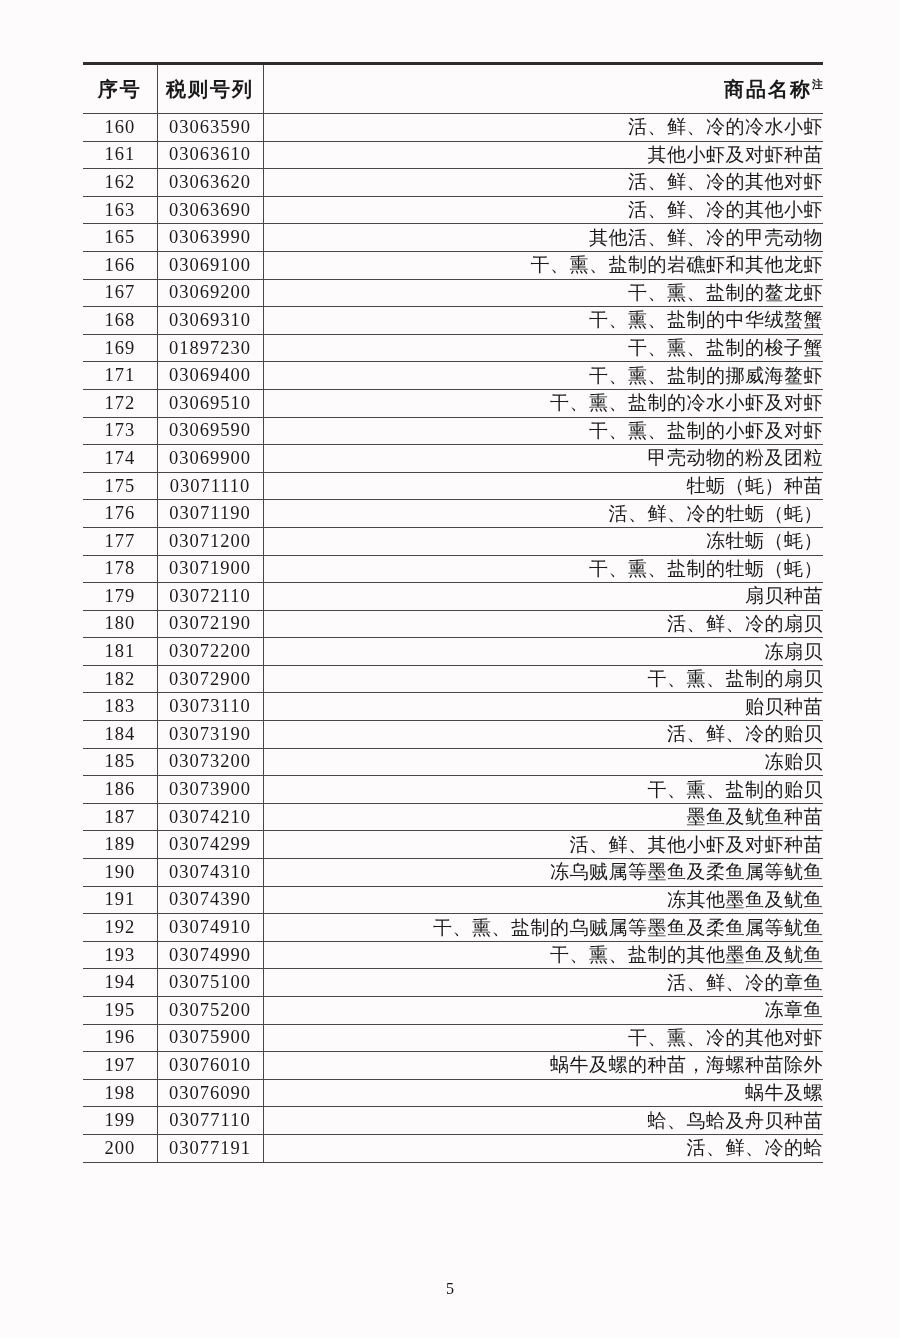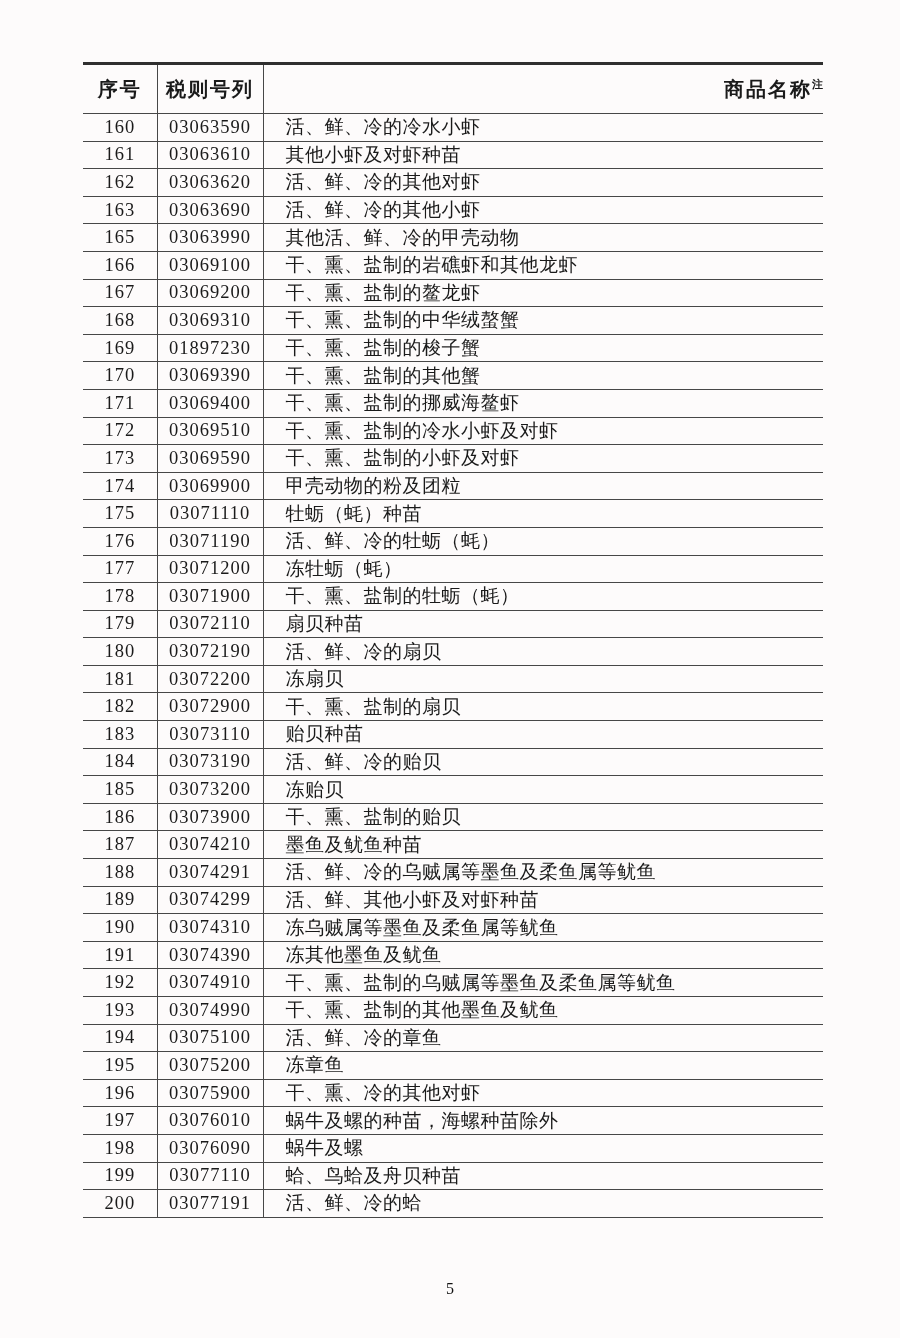--- a/index.html
+++ b/index.html
@@ -62,21 +62,21 @@
   tbody td {
     height: 26.6px;
     font-size: 19px;
   }
   tbody td:nth-child(1),
   tbody td:nth-child(2) {
     font-size: 18.5px;
     letter-spacing: 1px;
   }
   tbody td:nth-child(3) {
-    text-align: left;
+    text-align: right;
     padding-left: 22px;
     letter-spacing: 0.5px;
   }
   .pagenum {
     position: absolute;
     top: 1280px;
     left: 0;
     width: 900px;
     text-align: center;
     font-size: 16px;
@@ -141,25 +141,20 @@
           <td>168</td>
           <td>03069310</td>
           <td>干、熏、盐制的中华绒螯蟹</td>
         </tr>
         <tr>
           <td>169</td>
           <td>01897230</td>
           <td>干、熏、盐制的梭子蟹</td>
         </tr>
         <tr>
-          <td>170</td>
-          <td>03069390</td>
-          <td>干、熏、盐制的其他蟹</td>
-        </tr>
-        <tr>
           <td>171</td>
           <td>03069400</td>
           <td>干、熏、盐制的挪威海鳌虾</td>
         </tr>
         <tr>
           <td>172</td>
           <td>03069510</td>
           <td>干、熏、盐制的冷水小虾及对虾</td>
         </tr>
         <tr>
@@ -231,25 +226,20 @@
           <td>186</td>
           <td>03073900</td>
           <td>干、熏、盐制的贻贝</td>
         </tr>
         <tr>
           <td>187</td>
           <td>03074210</td>
           <td>墨鱼及鱿鱼种苗</td>
         </tr>
         <tr>
-          <td>188</td>
-          <td>03074291</td>
-          <td>活、鲜、冷的乌贼属等墨鱼及柔鱼属等鱿鱼</td>
-        </tr>
-        <tr>
           <td>189</td>
           <td>03074299</td>
           <td>活、鲜、其他小虾及对虾种苗</td>
         </tr>
         <tr>
           <td>190</td>
           <td>03074310</td>
           <td>冻乌贼属等墨鱼及柔鱼属等鱿鱼</td>
         </tr>
         <tr>

